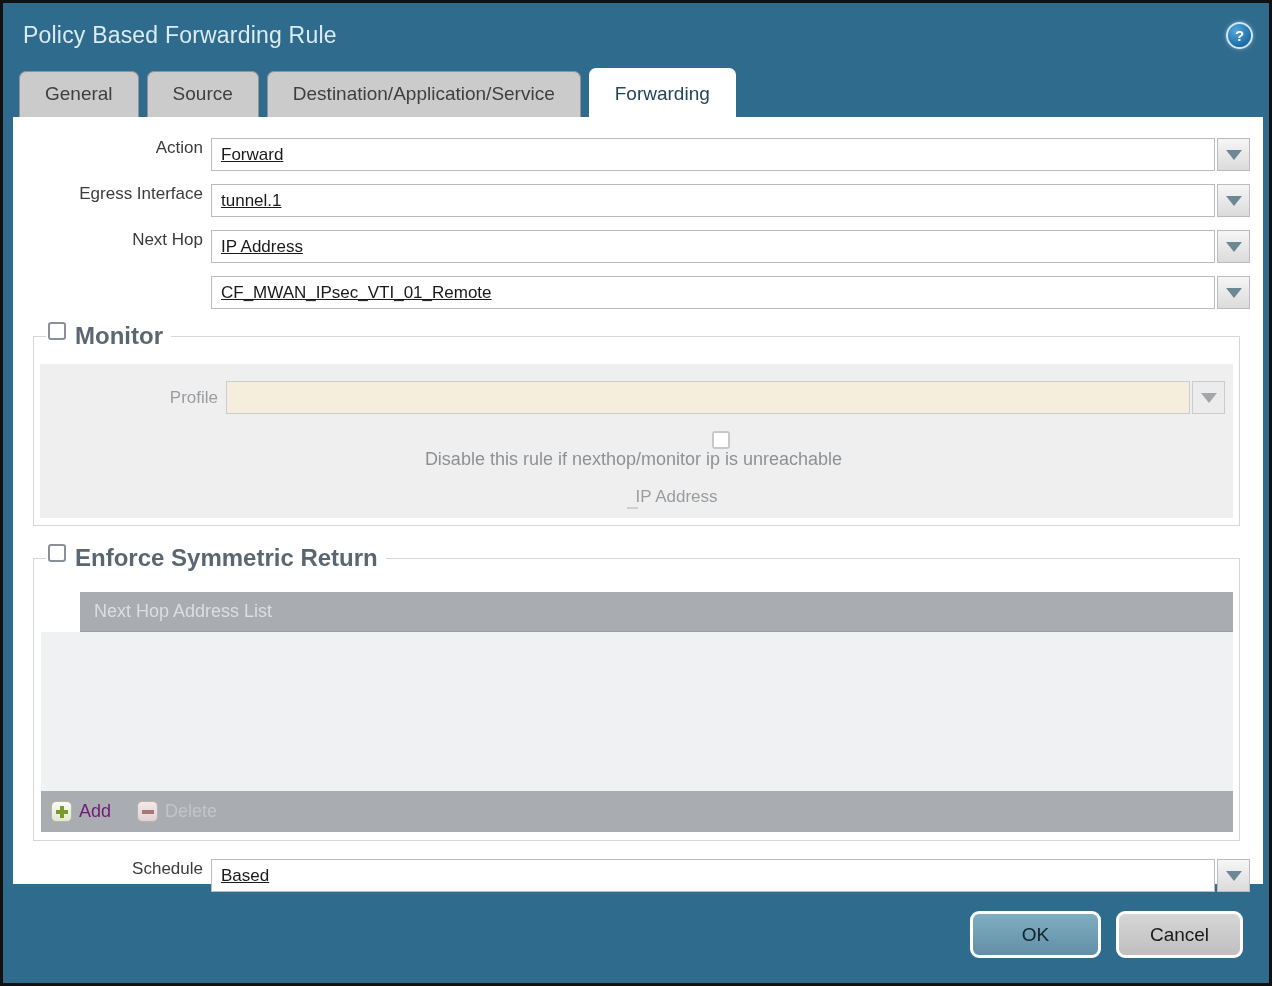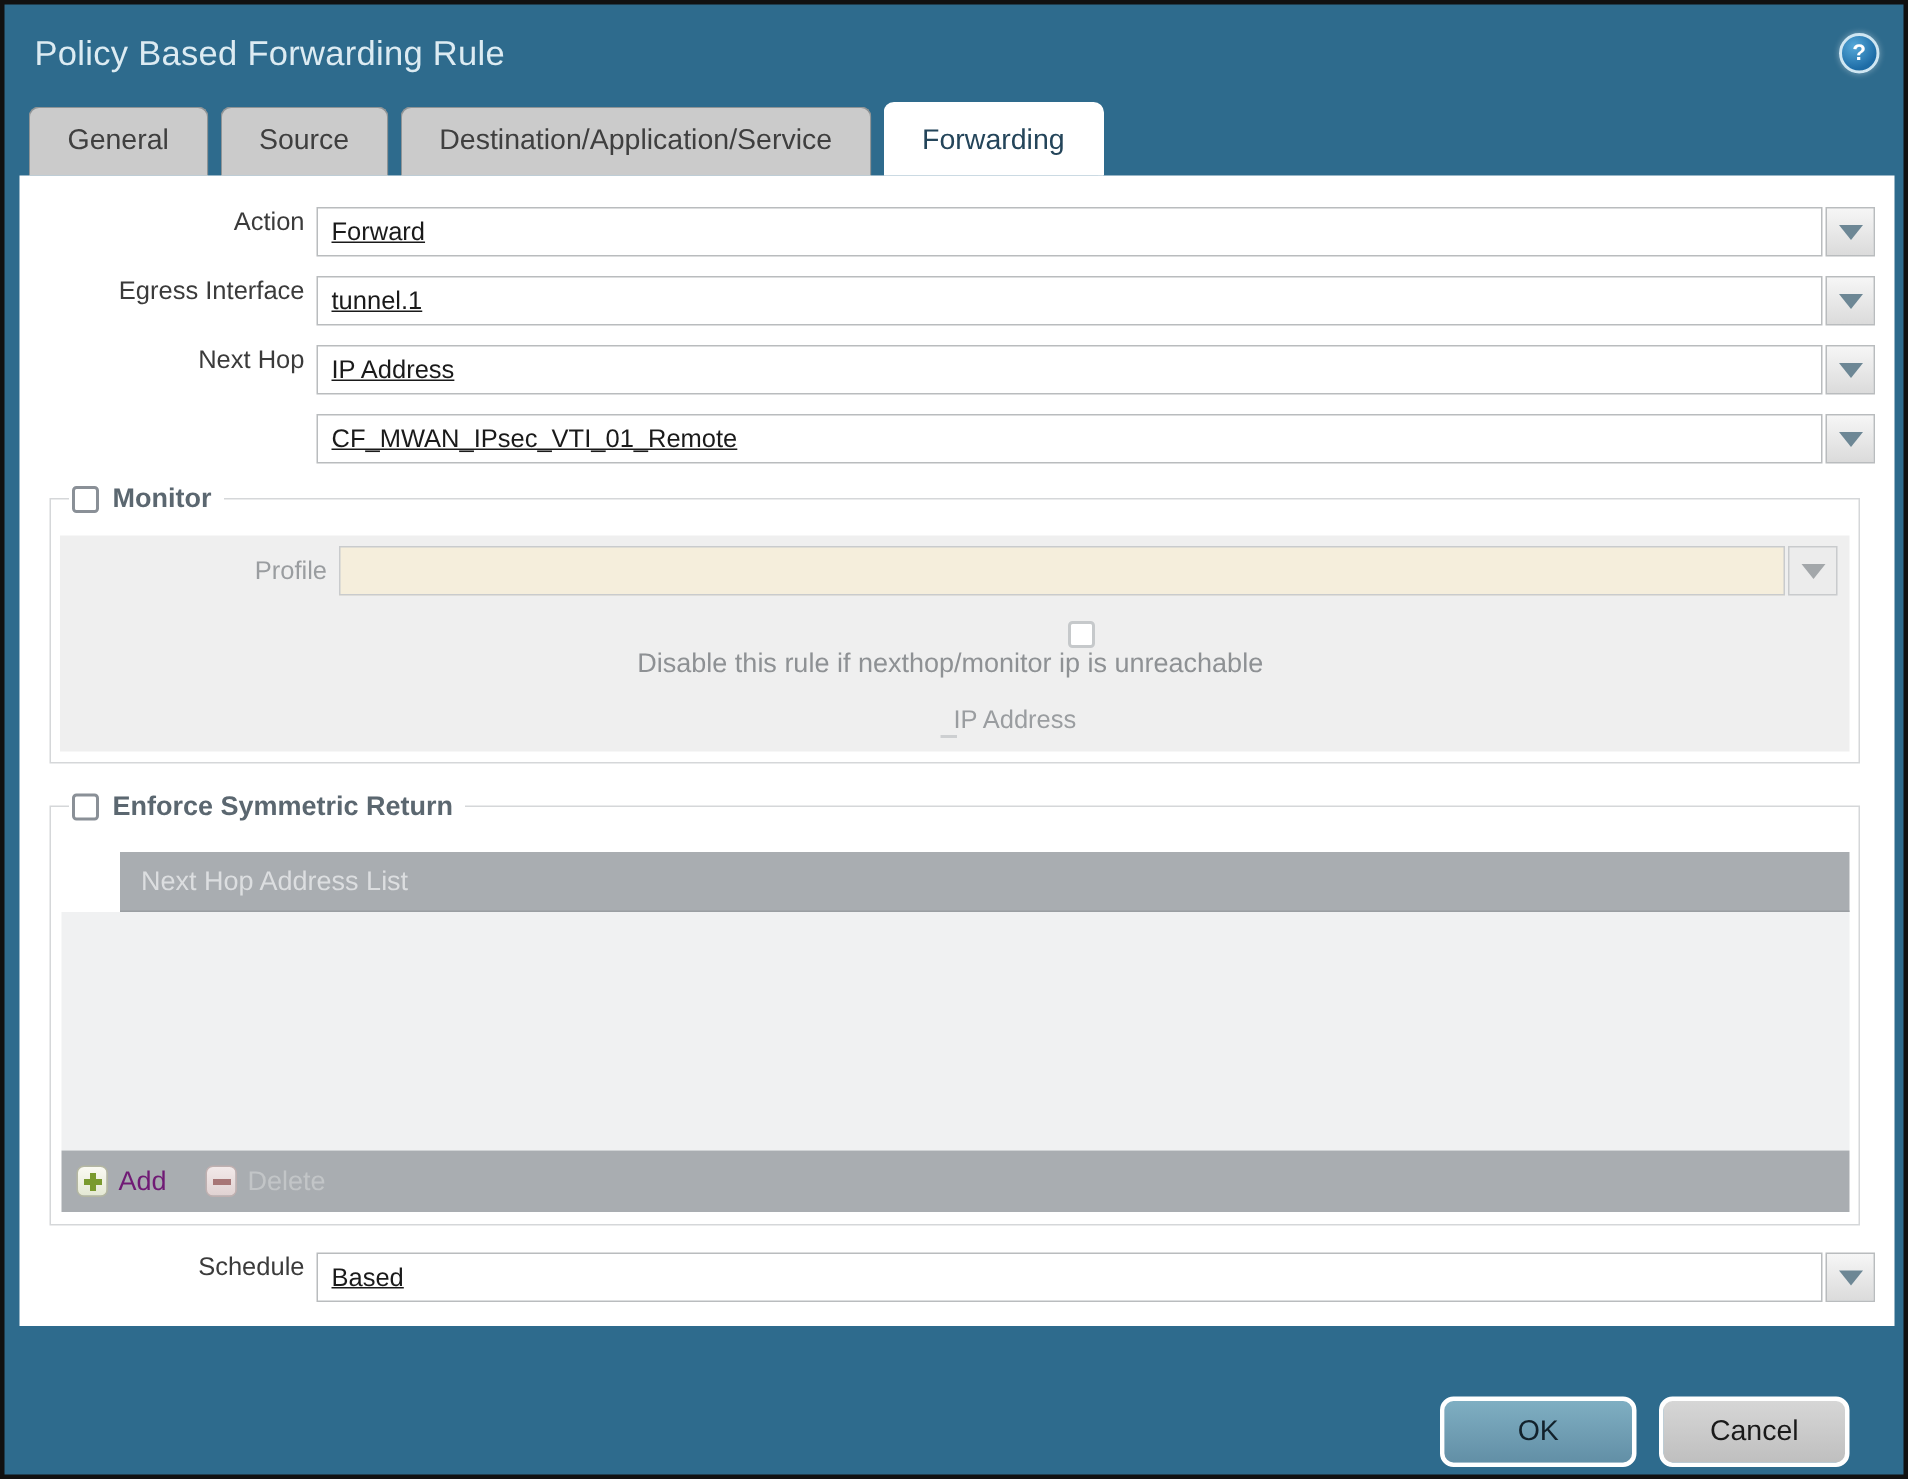--- a/index.html
+++ b/index.html
@@ -88,35 +88,35 @@
   .dd-btn.disabled { background:#ECECEC; border-color:#C9CBCD; cursor:default; }
   .dd-btn.disabled .dd-arrow { border-top-color:#A3A7AA; }
 
   
   fieldset {
     border:1px solid #D5D7D9;
     margin:10px 10px 0 20px;
     padding:14px 6px 7px 6px;
   }
   legend {
-    display:flex; align-items:center;
-    font-size:18px; font-weight:bold; color:#5B6770;
+    display:flex; 
+    font-size:24px; font-weight:bold; color:#5B6770;
     padding:0 8px 0 2px; margin-left:6px;
   }
   .checkbox {
     width:18px; height:18px; flex:none;
     border:2px solid #8A9097; border-radius:3px;
     background:#fff; margin-right:9px;
     cursor:pointer;
   }
   .checkbox.dim { border-color:#C6C9CB; cursor:default; }
 
   .monitor-inner {
     background:#EFEFEF;
-    padding:7px 8px 9px 0;
+    padding:17px 8px 9px 0;
   }
   .m-row { display:flex; align-items:center; margin-top:0; }
   .m-row + .m-row { margin-top:17px;flex-direction:column; }
   .m-label {
     width:186px; text-align:right; padding-right:8px;
     color:#9A9DA0; font-size:17px; flex:none;
   }
   .field.cream { background:#F5EEDC; border-color:#C9CBCD; cursor:default; }
   .field.ghost { background:#F4F4F4; border-color:#CDCFD1; cursor:default; }
   .m-check-text { color:#8E9194; font-size:18px; margin-left:2px; }
@@ -154,22 +154,22 @@
     width:12px; height:4px;
   }
   .add-label { color:#701a75; font-size:18px; }
   .delete-label { color:#C2C5C7; font-size:18px; }
   .tbl-btn.disabled { cursor:default; }
 
   .schedule-row { margin-top:18px; }
 
   
   .footer {
-    position:absolute; right:36px; top:908px;
-    display:flex; gap:15px;margin-top:20px;
+    position:absolute; right:26px; top:908px;
+    display:flex; gap:15px;
   }
   .btn {
     height:47px; border-radius:9px;
     border:3px solid #fff;
     font-size:19px; color:#12212B;
     display:flex; align-items:center; justify-content:center;
     cursor:pointer;
   }
   .btn-ok { width:131px; background:linear-gradient(#7FAEC2,#628FA6); }
   .btn-cancel { width:127px; background:linear-gradient(#D6D6D6,#BFBFBF); color:#1A1A1A; }

